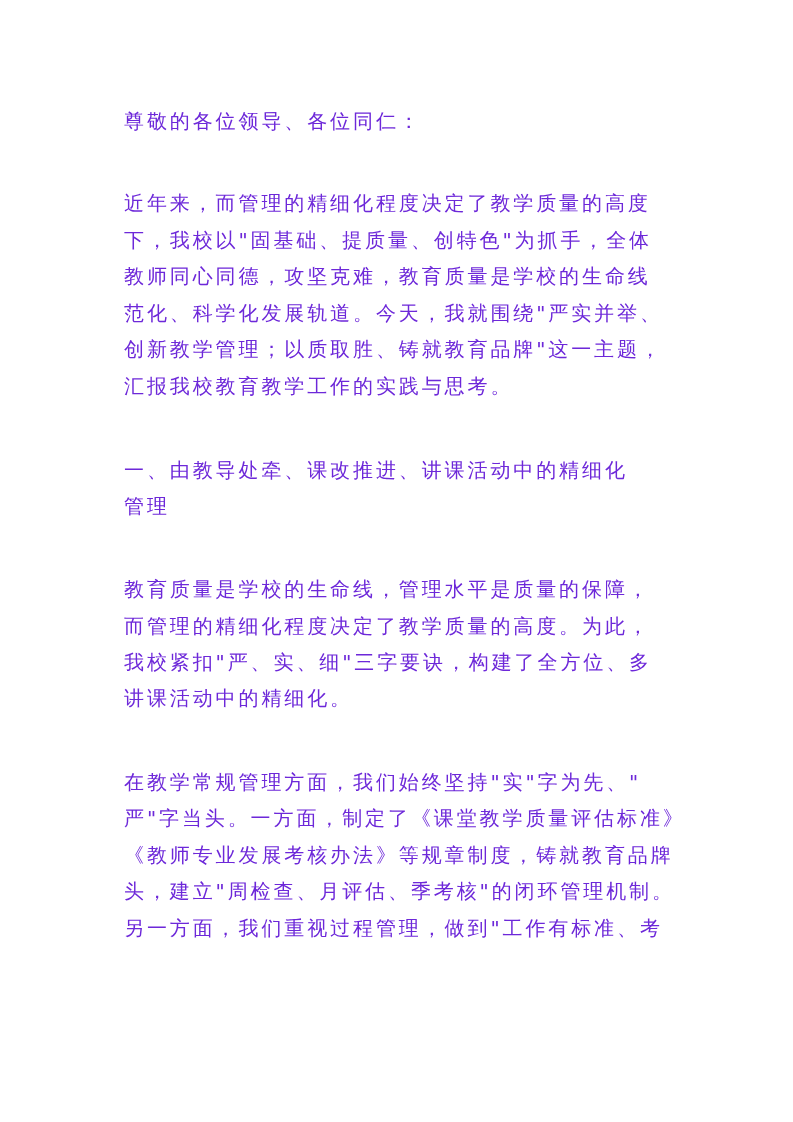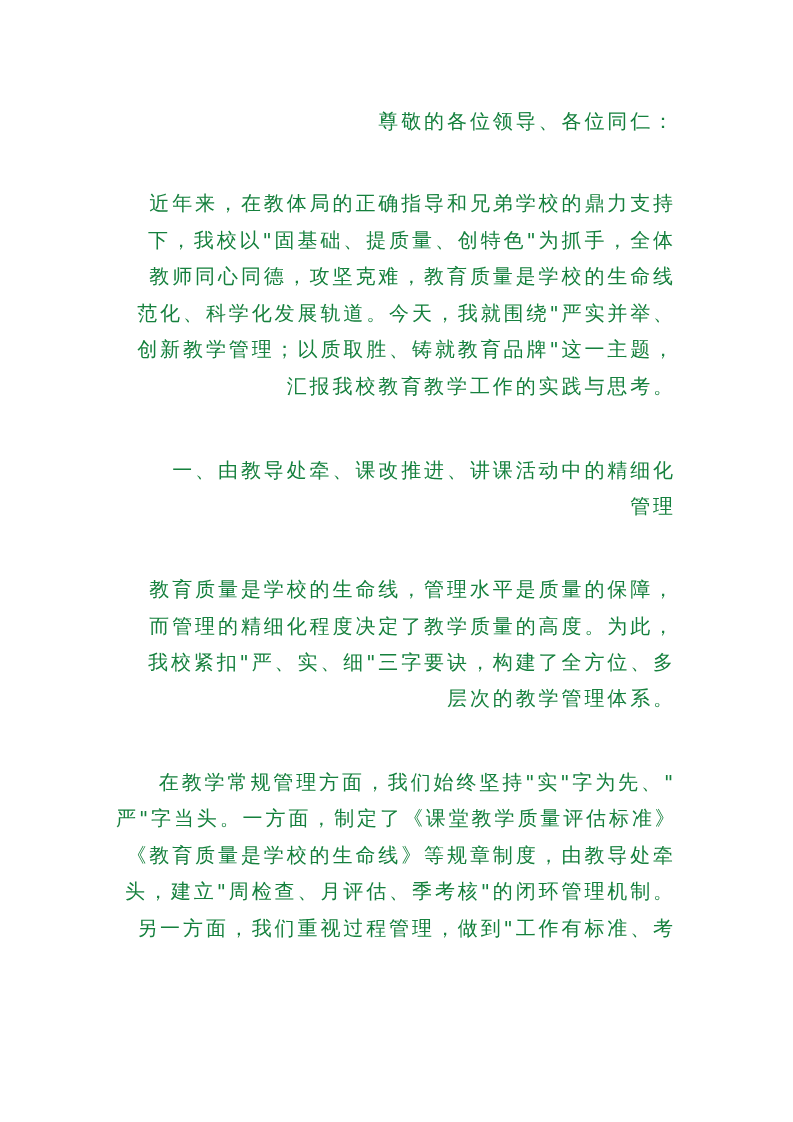--- a/index.html
+++ b/index.html
@@ -17,58 +17,57 @@
     }
     .page {
       position: absolute;
       left: 0; top: 0;
       width: 793px;
       height: 1122px;
       background: #ffffff;
     }
     .line {
       position: absolute;
-      left: 116px;
+      left: 124px;
       width: 560px;
       height: 36px;
       line-height: 36px;
       font-size: 20px;
       letter-spacing: 2.9px;
       white-space: nowrap;
-      color: #15803d;
-      text-align: right;
+      color: #6d28d9;
     }
   </style>
 </head>
 <body>
 
 <div class="page">
   <div class="line" style="top:103px">尊敬的各位领导、各位同仁：</div>
 
   <div>
-    <div class="line" style="top:185px">近年来，在教体局的正确指导和兄弟学校的鼎力支持</div>
+    <div class="line" style="top:185px">近年来，而管理的精细化程度决定了教学质量的高度</div>
     <div class="line" style="top:222px">下，我校以"固基础、提质量、创特色"为抓手，全体</div>
     <div class="line" style="top:258px">教师同心同德，攻坚克难，教育质量是学校的生命线</div>
     <div class="line" style="top:295px">范化、科学化发展轨道。今天，我就围绕"严实并举、</div>
     <div class="line" style="top:331px">创新教学管理；以质取胜、铸就教育品牌"这一主题，</div>
     <div class="line" style="top:368px">汇报我校教育教学工作的实践与思考。</div>
   </div>
 
   <div>
     <div class="line" style="top:452px">一、由教导处牵、课改推进、讲课活动中的精细化</div>
     <div class="line" style="top:488px">管理</div>
   </div>
 
   <div>
     <div class="line" style="top:571px">教育质量是学校的生命线，管理水平是质量的保障，</div>
     <div class="line" style="top:608px">而管理的精细化程度决定了教学质量的高度。为此，</div>
     <div class="line" style="top:644px">我校紧扣"严、实、细"三字要诀，构建了全方位、多</div>
-    <div class="line" style="top:680px">层次的教学管理体系。</div>
+    <div class="line" style="top:680px">讲课活动中的精细化。</div>
   </div>
 
   <div>
     <div class="line" style="top:764px">在教学常规管理方面，我们始终坚持"实"字为先、"</div>
     <div class="line" style="top:800px">严"字当头。一方面，制定了《课堂教学质量评估标准》</div>
-    <div class="line" style="top:837px">《教育质量是学校的生命线》等规章制度，由教导处牵</div>
+    <div class="line" style="top:837px">《教师专业发展考核办法》等规章制度，铸就教育品牌</div>
     <div class="line" style="top:873px">头，建立"周检查、月评估、季考核"的闭环管理机制。</div>
     <div class="line" style="top:910px">另一方面，我们重视过程管理，做到"工作有标准、考</div>
   </div>
 </div>
 
 </body></html>

